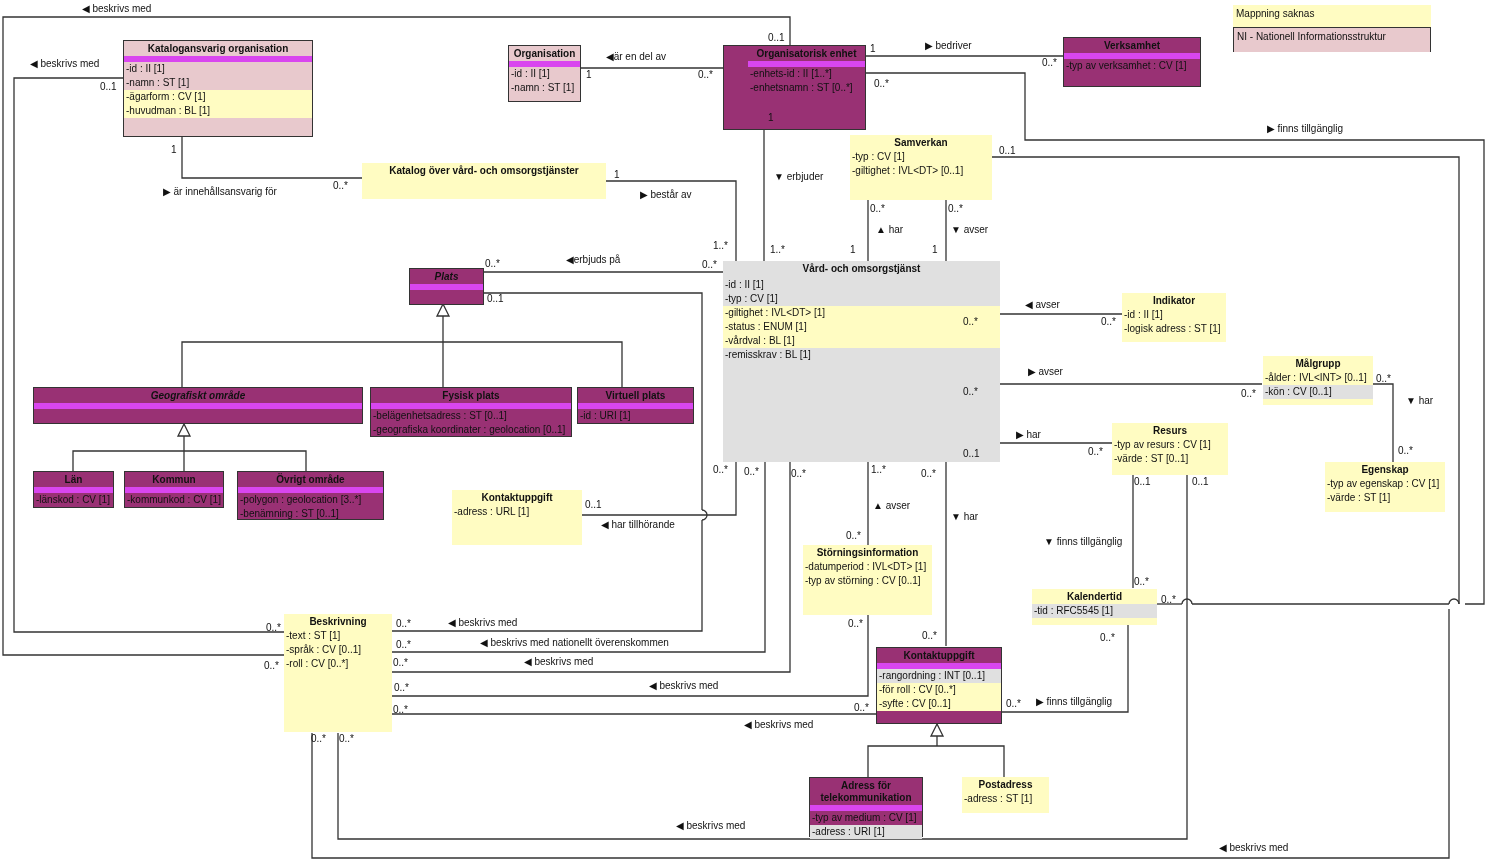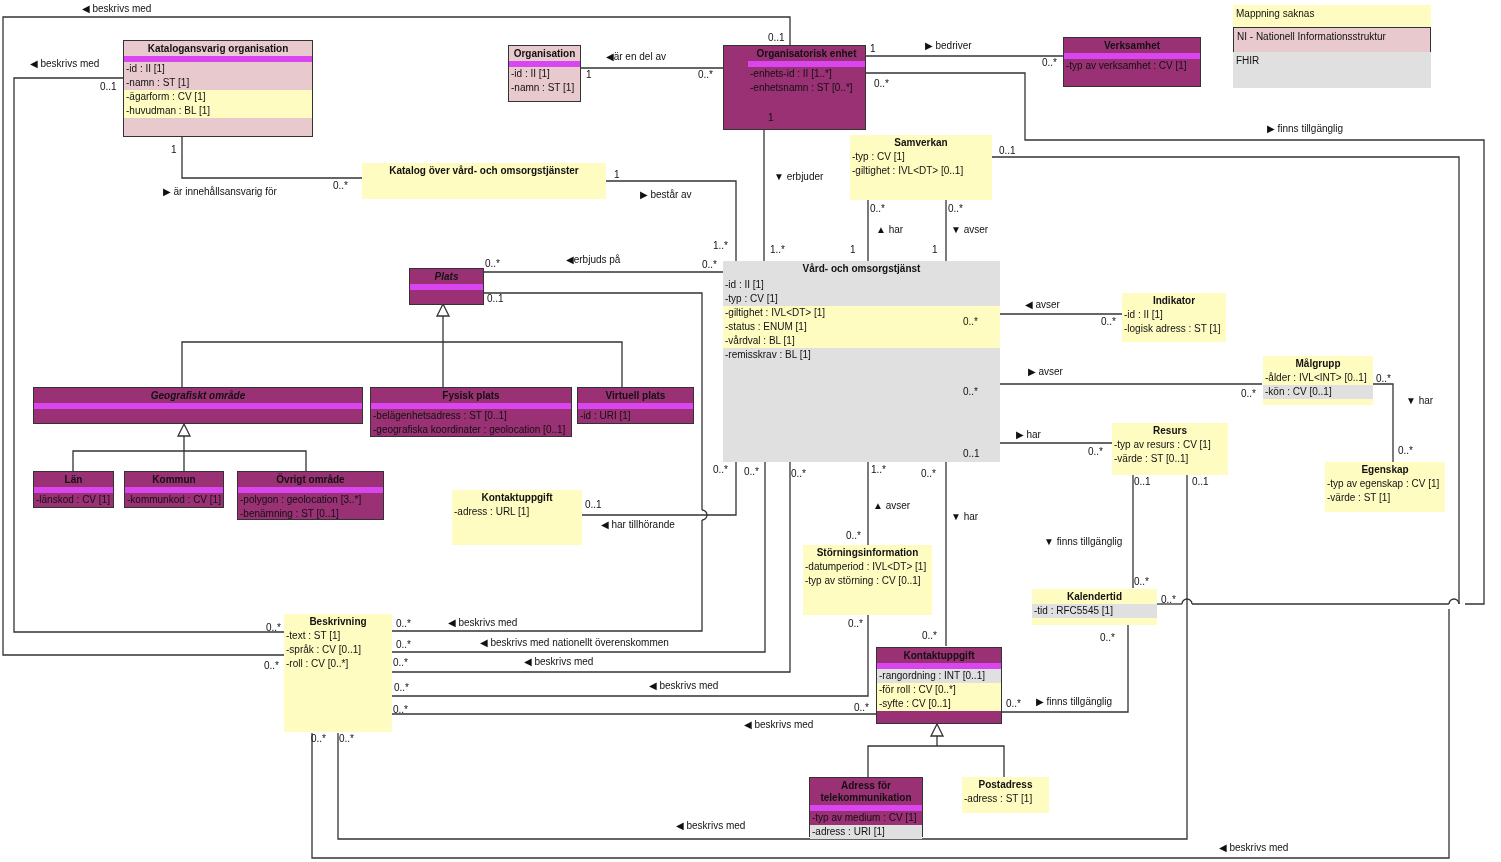--- a/index.html
+++ b/index.html
@@ -98,21 +98,20 @@
 
     <polyline points="937,736 937,746"></polyline>
     <polyline points="868,778 868,746 1004,746 1004,778"></polyline>
     <polygon points="937,724 931,736 943,736" fill="#fff"></polygon>
   </g>
 </svg>
 
 <div class="legend">
   <div class="row yellow" style="height:22px;">Mappning saknas</div>
   <div class="row pink" style="height:25px;border:1px solid #333;border-bottom:none;">NI - Nationell Informationsstruktur</div>
-  <div class="row gray" style="height:36px;">FHIR</div>
 </div>
 
 <div class="cls bordered pink" style="left:123px;top:40px;width:190px;height:97px;">
   <div class="title">Katalogansvarig organisation</div>
   <div class="attr">-id : II [1]</div>
   <div class="attr">-namn : ST [1]</div>
   <div class="attr yellow">-ägarform : CV [1]</div>
   <div class="attr yellow">-huvudman : BL [1]</div>
 </div>
 

